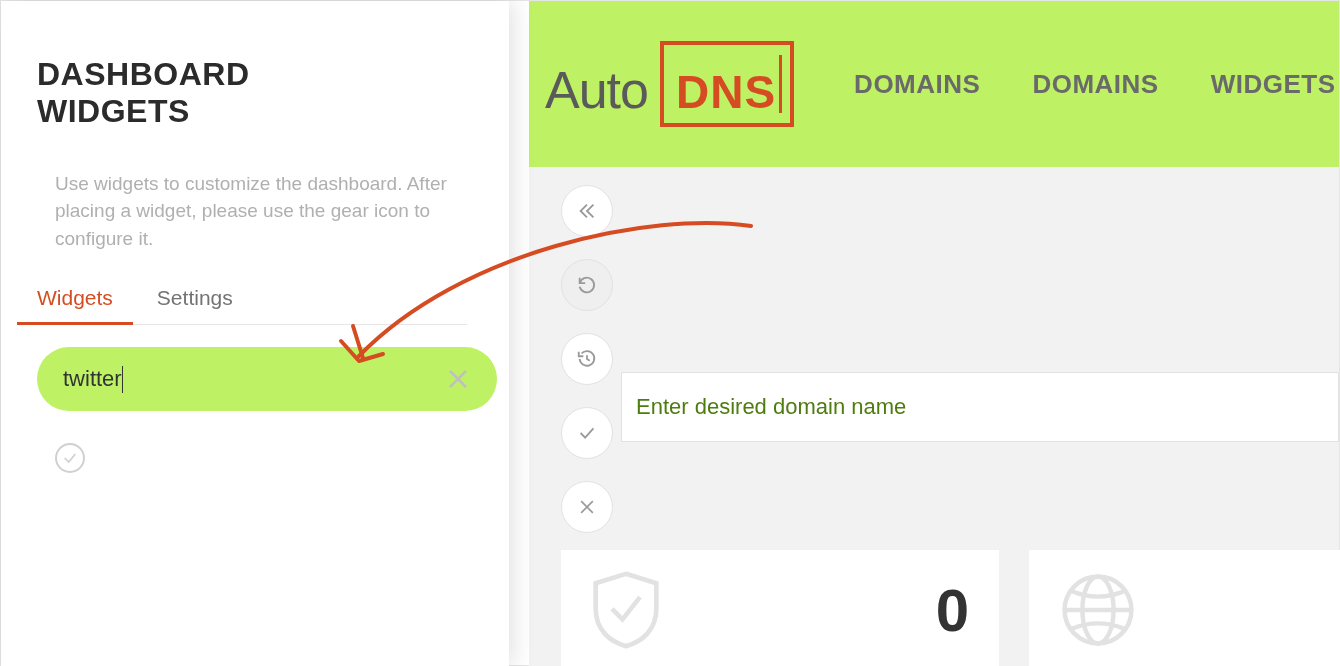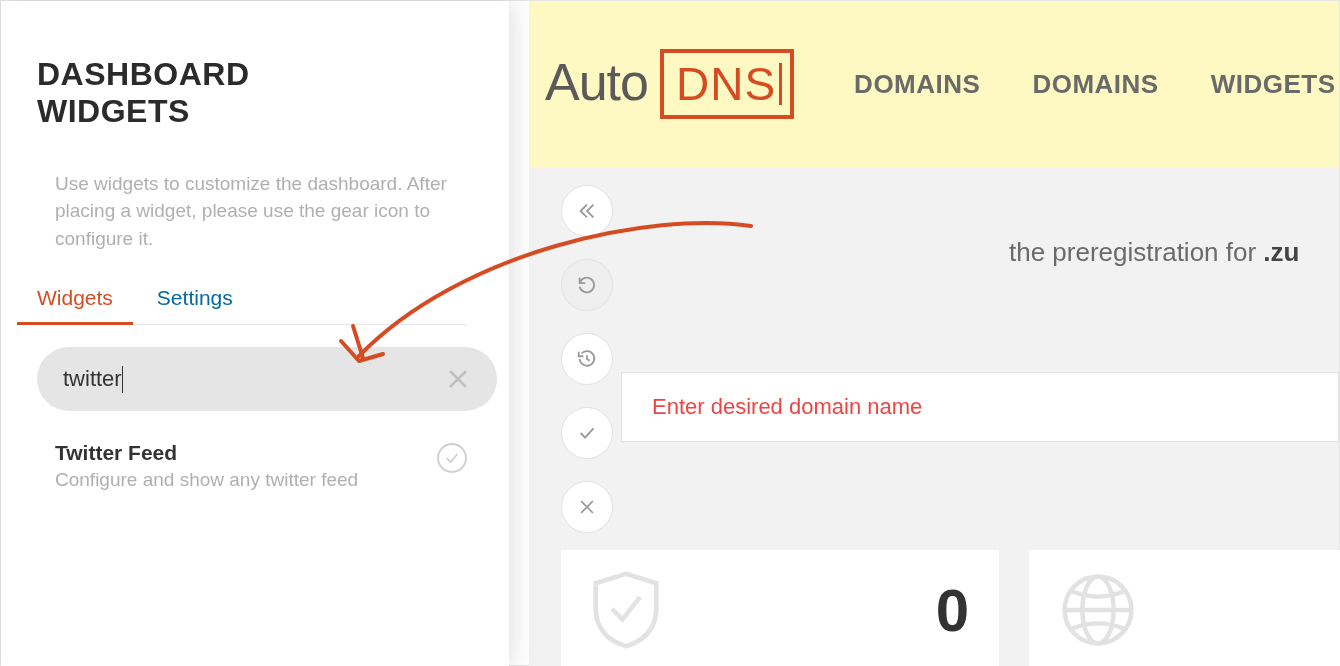--- a/index.html
+++ b/index.html
@@ -24,34 +24,34 @@
     padding-left: 18px;
     max-width: 420px;
   }
   .tabs {
     margin-top: 34px;
     display: flex; gap: 44px;
     border-bottom: 1px solid #e6e6e6;
     width: 430px;
   }
   .tab {
-    font-size: 21px; color: #0369a1; padding-bottom: 14px; cursor: pointer;
+    font-size: 21px; color: #737373; padding-bottom: 14px; cursor: pointer;
     position: relative;
   }
   .tab.active {
     color: #d64c22; font-weight: 500;
   }
   .tab.active::after {
     content:""; position:absolute; left:-20px; right:-20px; bottom:-1px; height:3px;
     background:#d64c22;
   }
   .search-wrap {
     margin-top: 22px;
     width: 460px; height: 64px;
-    background: #e5e5e5; border-radius: 32px;
+    background: #bef264; border-radius: 32px;
     display:flex; align-items:center;
     padding: 0 26px;
     position:relative;
   }
   .search-caret {
     width:1px; height:27px; background:#333;
     animation: none;
   }
   .search-clear {
     width:26px; height:26px; display:flex; align-items:center; justify-content:center;
@@ -78,30 +78,30 @@
   }
   .result-check svg { stroke:#d0d0d0; stroke-width:2.5; fill:none; }
 
   
   .content {
     position:absolute; left:528px; top:0; right:0; height:666px;
     background:#f2f2f2;
   }
   .topbar {
     position:absolute; left:0; top:0; right:0; height:166px;
-    background:#fef9c3;
+    background:#bef264;
     display:flex; align-items:center;
     padding-left:16px;
     gap:60px;
   }
   .logo { display:flex; align-items:baseline; gap:12px; }
   .logo-auto { font-size:52px; color:#5a5a5a; font-weight:400; letter-spacing:-1px; }
   .logo-dns {
-    border:4px solid #d64c22; padding:4px 14px 4px 12px;
-    font-size:46px; color:#d64c22; font-weight:400; letter-spacing:1px;
+    border:4px solid #d64c22; padding:20px 14px 4px 12px;
+    font-size:46px; color:#d64c22; font-weight:700; letter-spacing:1px;
     position:relative;
   }
   .logo-dns::after{
     content:""; position:absolute; right:8px; top:10px; bottom:10px; width:3px;
     background:#d64c22;
   }
   .nav { display:flex; gap:52px; margin-left:auto; padding-right:20px; }
   .nav-item {
     font-size:26px; font-weight:700; color:#6a6a6a; letter-spacing:0.5px;
     cursor:pointer; white-space:nowrap;
@@ -125,22 +125,22 @@
 
   .banner-text {
     position:absolute; left:480px; top:70px;
     font-size:26px; color:#6a6a6a; white-space:nowrap;
   }
   .banner-text b { font-weight:700; color:#444; }
 
   .domain-input {
     position:absolute; left:92px; top:205px; right:0; height:70px;
     background:#fff; border:1px solid #e2e2e2;
-    display:flex; align-items:center; padding-left:30px;
-    font-size:22px; color:#ef4444;
+    display:flex; align-items:center; padding-left:14px;
+    font-size:22px; color:#4d7c0f;
   }
 
   .cards {
     position:absolute; left:32px; top:383px; right:0; display:flex; gap:30px;
   }
   .card {
     background:#fff; height:120px; flex:0 0 438px;
     display:flex; align-items:center; padding:0 30px;
     gap:28px;
   }
@@ -178,24 +178,20 @@
       <span style="flex:1"></span>
       <span class="search-clear">
         <svg viewBox="0 0 24 24" width="24" height="24">
           <line x1="4" y1="4" x2="20" y2="20"></line>
             <line x1="20" y1="4" x2="4" y2="20"></line>
         </svg>
       </span>
     </div>
 
     <div class="result-item">
-      <div class="result-text">
-        <div class="result-title">Twitter Feed</div>
-        <div class="result-sub">Configure and show any twitter feed</div>
-      </div>
       <div class="result-check">
         <svg viewBox="0 0 24 24" width="16" height="16">
           <polyline points="4 12 10 18 20 6"></polyline>
         </svg>
       </div>
     </div>
   </aside>
 
   <div class="content">
 
@@ -240,23 +236,20 @@
           </svg>
         </div>
         <div class="circle-btn">
           <svg viewBox="0 0 24 24" width="20" height="20">
             <line x1="5" y1="5" x2="19" y2="19"></line>
               <line x1="19" y1="5" x2="5" y2="19"></line>
           </svg>
         </div>
       </div>
 
-      <div class="banner-text">
-        <span>the preregistration for </span><b>.zu</b>
-      </div>
 
       <div class="domain-input">
         <span>Enter desired domain name</span>
       </div>
 
       <div class="cards">
         <div class="card">
           <svg viewBox="0 0 60 70" width="70" height="82">
             <path d="M30 4 L56 12 V34 C56 52 44 62 30 66 C16 62 4 52 4 34 V12 Z"></path>
             <polyline points="18 34 27 43 42 24"></polyline>

